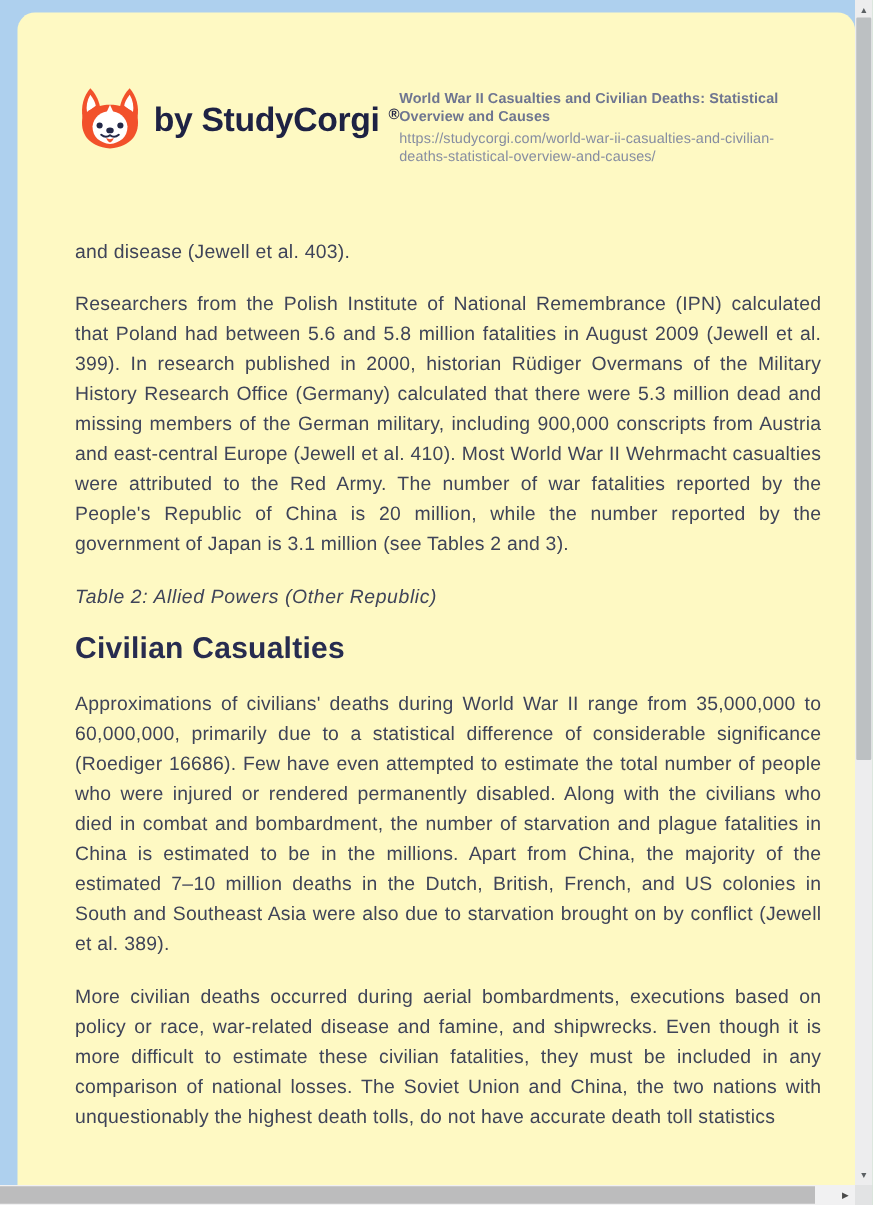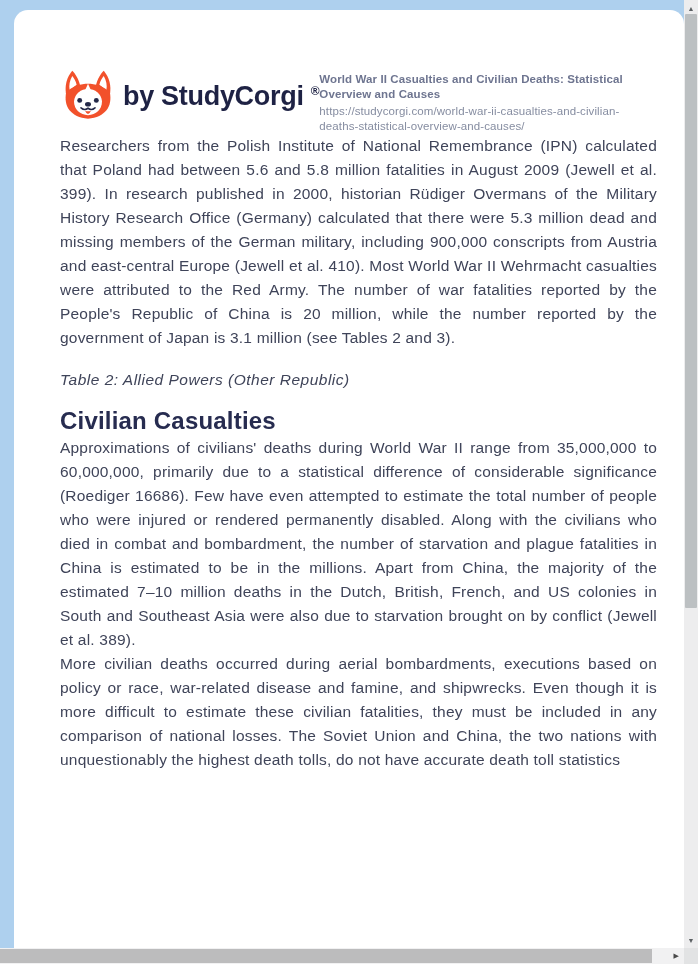--- a/index.html
+++ b/index.html
@@ -5,21 +5,21 @@
   * { margin:0; padding:0; box-sizing:border-box; }
   html,body { width:698px; height:964px; overflow:hidden; }
   body {
     position:relative;
     background:#aed0ee;
     font-family:"Liberation Sans","DejaVu Sans",sans-serif;
   }
   .card {
     position:absolute; left:14px; top:10px;
     width:670px; height:938px;
-    background:#ffffff;
+    background:#fef9c3;
     border-radius:14px 14px 0 0;
     padding:58px 27px 0 46px;
   }
   .header { display:flex; justify-content:space-between; align-items:flex-start; }
   .brand { display:flex; align-items:center; gap:7px; }
   .brand-text {
     font-size:27px; font-weight:bold; color:#1e2244; letter-spacing:-0.3px;
     white-space:nowrap;
   }
   .brand-text sup { font-size:12px; vertical-align:super; font-weight:bold; }
@@ -27,21 +27,21 @@
   .doc-title {
     font-size:11.5px; font-weight:bold; color:#6e7590;
     line-height:15px; letter-spacing:0.1px;
   }
   .doc-url {
     font-size:11.5px; color:#868da1; line-height:15px;
     overflow-wrap:anywhere; margin-top:2px; letter-spacing:0.1px;
   }
   p.body-text {
     font-size:15.5px; line-height:24px; color:#3f4459;
-    text-align:justify; letter-spacing:0.2px; 
+    text-align:justify; letter-spacing:0.2px; margin-top:18px;
   }
   p.fragment { margin-top:56px; text-align:left; }
   p.caption {
     font-size:15.5px; line-height:24px; color:#3f4459;
     font-style:italic; letter-spacing:0.5px; margin-top:18px;
   }
   h2.section-heading {
     font-size:24px; line-height:30px; color:#272c50;
     letter-spacing:0.2px; margin-top:14px;
   }
@@ -101,20 +101,21 @@
         <path d="M28.5 48.5 Q32 56.5 35.5 48.5 Q32 50.5 28.5 48.5 Z" fill="#f2512b"></path>
       </svg>
       <div class="brand-text"><span>by StudyCorgi</span> <sup>®</sup></div>
     </div>
     <div class="meta">
       <div class="doc-title">World War II Casualties and Civilian Deaths: Statistical Overview and Causes</div>
       <div class="doc-url">https://studycorgi.com/world-war-ii-casualties-and-civilian-deaths-statistical-overview-and-causes/</div>
     </div>
   </div>
 
+  <p class="body-text fragment">and disease (Jewell et al. 403).</p>
 
   <p class="body-text">Researchers from the Polish Institute of National Remembrance (IPN) calculated that Poland had between 5.6 and 5.8 million fatalities in August 2009 (Jewell et al. 399). In research published in 2000, historian Rüdiger Overmans of the Military History Research Office (Germany) calculated that there were 5.3 million dead and missing members of the German military, including 900,000 conscripts from Austria and east-central Europe (Jewell et al. 410). Most World War II Wehrmacht casualties were attributed to the Red Army. The number of war fatalities reported by the People's Republic of China is 20 million, while the number reported by the government of Japan is 3.1 million (see Tables 2 and 3).</p>
 
   <p class="caption">Table 2: Allied Powers (Other Republic)</p>
 
 
   <h2 class="section-heading">Civilian Casualties</h2>
 
   <p class="body-text">Approximations of civilians' deaths during World War II range from 35,000,000 to 60,000,000, primarily due to a statistical difference of considerable significance (Roediger 16686). Few have even attempted to estimate the total number of people who were injured or rendered permanently disabled. Along with the civilians who died in combat and bombardment, the number of starvation and plague fatalities in China is estimated to be in the millions. Apart from China, the majority of the estimated 7–10 million deaths in the Dutch, British, French, and US colonies in South and Southeast Asia were also due to starvation brought on by conflict (Jewell et al. 389).</p>
 

